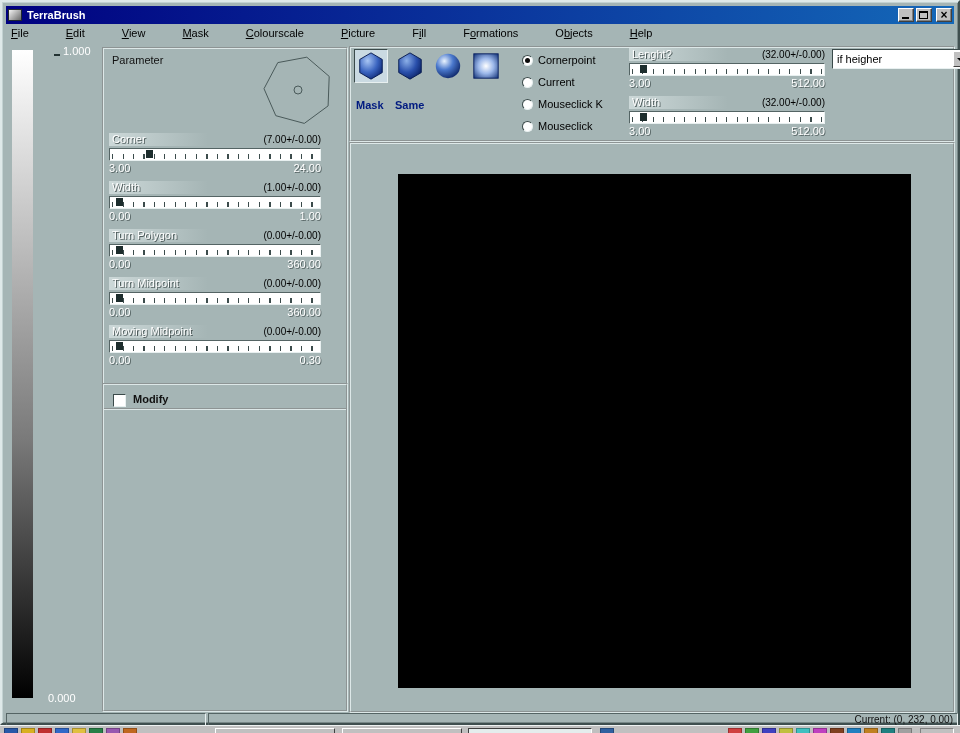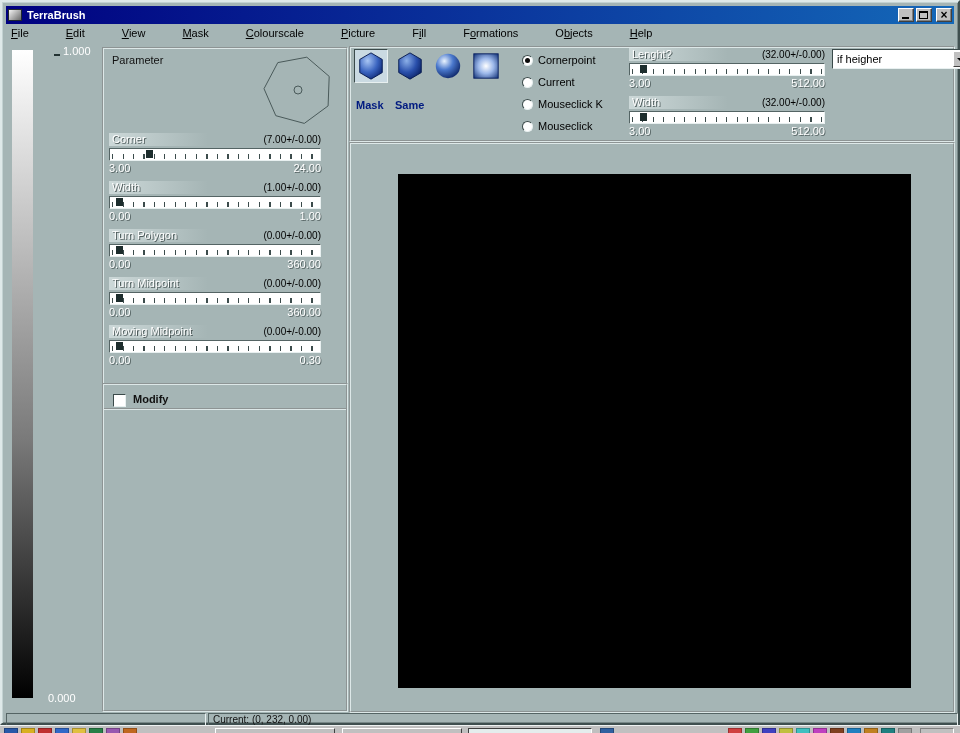--- a/index.html
+++ b/index.html
@@ -84,21 +84,21 @@
   .combo-btn { position:absolute; right:1px; top:1px; bottom:1px; width:16px; background:#c0c0c0;
     border:1px solid; border-color:#fff #404040 #404040 #fff; }
   .combo-arrow { position:absolute; left:3px; top:6px; width:0; height:0;
     border-left:4px solid transparent; border-right:4px solid transparent; border-top:4px solid #000; }
 
   
   .canvas-panel { left:347px; top:140px; width:606px; height:571px; }
   .terrain-canvas { position:absolute; left:47px; top:30px; width:513px; height:514px; background:#000; }
 
   
-  .statusbar { position:absolute; left:4px; top:711px; width:952px; height:13px; display:flex; gap:2px; }
+  .statusbar { position:absolute; left:4px; top:711px; width:952px; height:13px; display:flex; gap:2px;text-align:right; }
   .status-cell { height:13px; border:1px solid; border-color:#546464 #e8f0f0 #e8f0f0 #546464;
     font-size:10px; line-height:11px; padding:0 4px; color:#111; }
   .status-cell.c1 { width:200px; }
   .status-cell.c2 { flex:1; }
 
   
   .taskbar { position:absolute; left:0; top:725px; width:960px; height:8px; background:#c0c0c0;
     border-top:1px solid #eef2f2; overflow:hidden; }
   .tb-icon { position:absolute; top:2px; width:14px; height:14px; border:1px solid rgba(0,0,0,.25); }
   .tb-btn { position:absolute; top:2px; height:16px; background:#c0c0c0;

